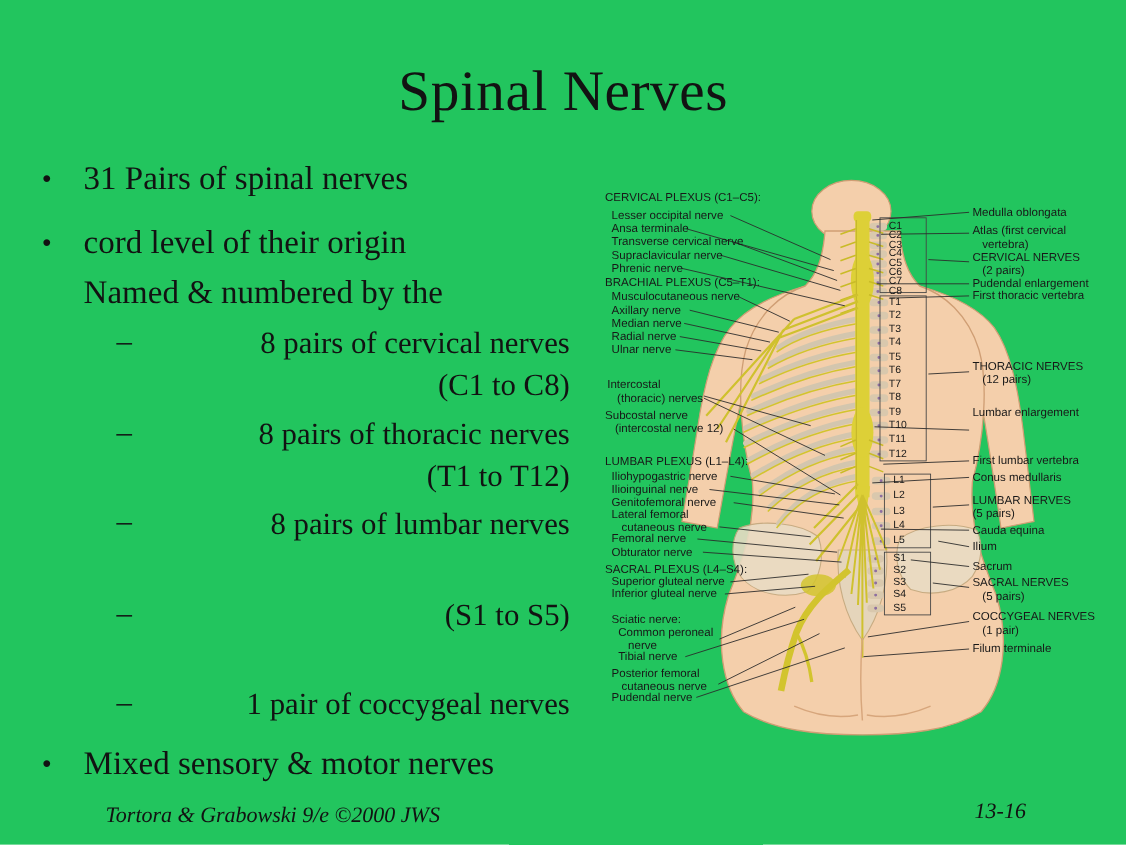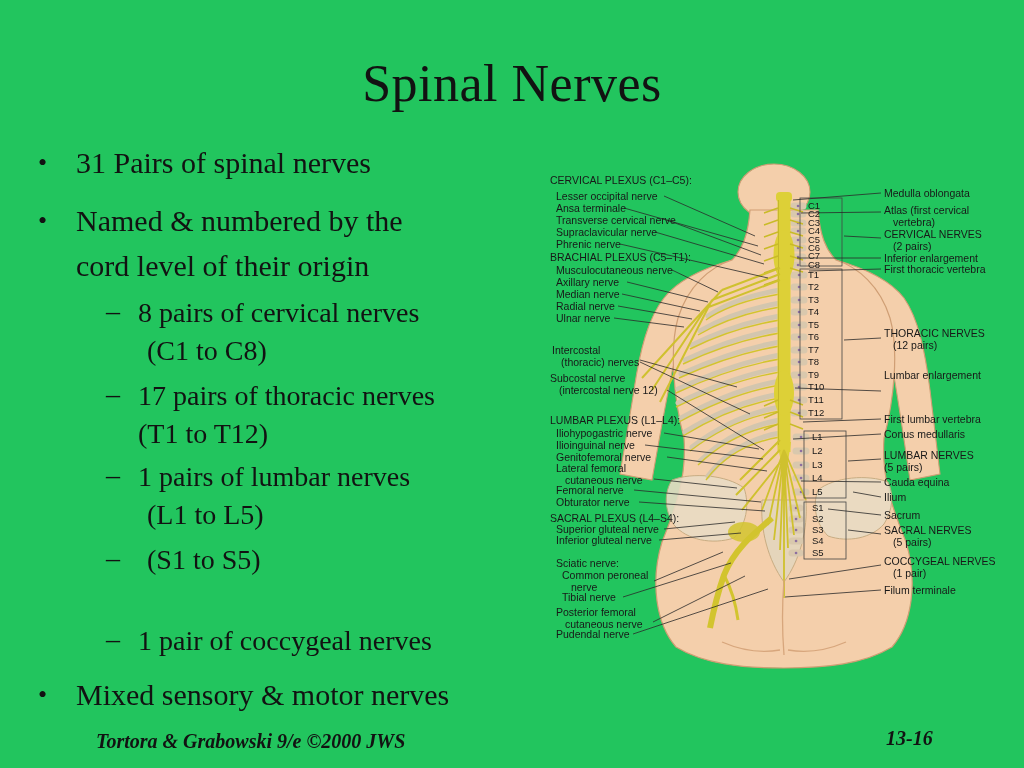--- a/index.html
+++ b/index.html
@@ -6,24 +6,24 @@
   .slide{position:relative;width:1024px;height:768px;background:#22c55e;overflow:hidden;
          font-family:"Liberation Serif",serif;color:#121212;padding-left:16px;}
   .title{position:absolute;top:56px;left:0;width:1024px;text-align:center;
          font-size:52px;line-height:56px;letter-spacing:0.5px;}
   .bullet{position:absolute;left:0;width:512px;}
   .b1{font-size:30px;line-height:45px;}
   .b2{font-size:28px;line-height:38px;}
   .glyph1{position:absolute;left:38px;top:0;font-size:26px;}
   .glyph2{position:absolute;left:106px;top:-2px;font-size:28px;}
   .btext1{position:absolute;left:76px;top:0;width:440px;}
-  .btext2{position:absolute;left:138px;top:0;width:380px;}
+  .btext2{position:absolute;left:138px;top:0;width:380px;text-align:right;}
   .ln{display:block;white-space:nowrap;}
   .ind{padding-left:9px;}
-  .footer{position:absolute;font-size:20px;font-style:italic;white-space:nowrap;font-weight:bold;}
+  .footer{position:absolute;font-size:20px;font-style:italic;white-space:nowrap;}
   .diagram{position:absolute;left:512px;top:150px;width:512px;height:520px;}
   .figure-svg{position:absolute;left:0;top:0;}
   .dlabel{position:absolute;font-family:"Liberation Sans",sans-serif;font-size:10.5px;
           line-height:12px;color:#181818;white-space:nowrap;}
   .vlabel{position:absolute;font-family:"Liberation Sans",sans-serif;font-size:9.5px;
           line-height:10px;color:#181818;white-space:nowrap;}
   .caption{position:absolute;left:148px;top:470px;width:260px;text-align:center;
            font-family:"Liberation Sans",sans-serif;font-size:11px;line-height:13px;color:#222;}
 </style>
 </head>
@@ -34,46 +34,45 @@
   <div class="title">Spinal Nerves</div>
 
   <div class="bullet b1" style="top:140px">
     <span class="glyph1">•</span>
     <span class="btext1">31 Pairs of spinal nerves</span>
   </div>
 
   <div class="bullet b1" style="top:198px">
     <span class="glyph1">•</span>
     <span class="btext1">
+      <span class="ln">cord level of their origin</span>
       <span class="ln">Named &amp; numbered by the</span>
-      <span class="ln">cord level of their origin</span>
     </span>
   </div>
 
   <div class="bullet b2" style="top:294px">
     <span class="glyph2">–</span>
     <span class="btext2">
       <span class="ln">8 pairs of cervical nerves</span>
       <span class="ln ind">(C1 to C8)</span>
     </span>
   </div>
 
   <div class="bullet b2" style="top:377px">
     <span class="glyph2">–</span>
     <span class="btext2">
-      <span class="ln">17 pairs of thoracic nerves</span>
+      <span class="ln">8 pairs of thoracic nerves</span>
       <span class="ln">(T1 to T12)</span>
     </span>
   </div>
 
   <div class="bullet b2" style="top:458px">
     <span class="glyph2">–</span>
     <span class="btext2">
-      <span class="ln">1 pairs of lumbar nerves</span>
-      <span class="ln ind">(L1 to L5)</span>
+      <span class="ln">8 pairs of lumbar nerves</span>
     </span>
   </div>
 
   <div class="bullet b2" style="top:541px">
     <span class="glyph2">–</span>
     <span class="btext2">
       <span class="ln ind">(S1 to S5)</span>
     </span>
   </div>
 
@@ -242,21 +241,21 @@
 
     <div class="dlabel" style="left:372px;top:37px">Medulla oblongata</div>
     <div class="dlabel" style="left:372px;top:54px">
       <span class="ln">Atlas (first cervical</span>
       <span class="ln ind">vertebra)</span>
     </div>
     <div class="dlabel" style="left:372px;top:78px">
       <span class="ln">CERVICAL NERVES</span>
       <span class="ln ind">(2 pairs)</span>
     </div>
-    <div class="dlabel" style="left:372px;top:102px">Inferior enlargement</div>
+    <div class="dlabel" style="left:372px;top:102px">Pudendal enlargement</div>
     <div class="dlabel" style="left:372px;top:113px">First thoracic vertebra</div>
     <div class="dlabel" style="left:372px;top:177px">
       <span class="ln">THORACIC NERVES</span>
       <span class="ln ind">(12 pairs)</span>
     </div>
     <div class="dlabel" style="left:372px;top:219px">Lumbar enlargement</div>
     <div class="dlabel" style="left:372px;top:263px">First lumbar vertebra</div>
     <div class="dlabel" style="left:372px;top:278px">Conus medullaris</div>
     <div class="dlabel" style="left:372px;top:299px">
       <span class="ln">LUMBAR NERVES</span>

